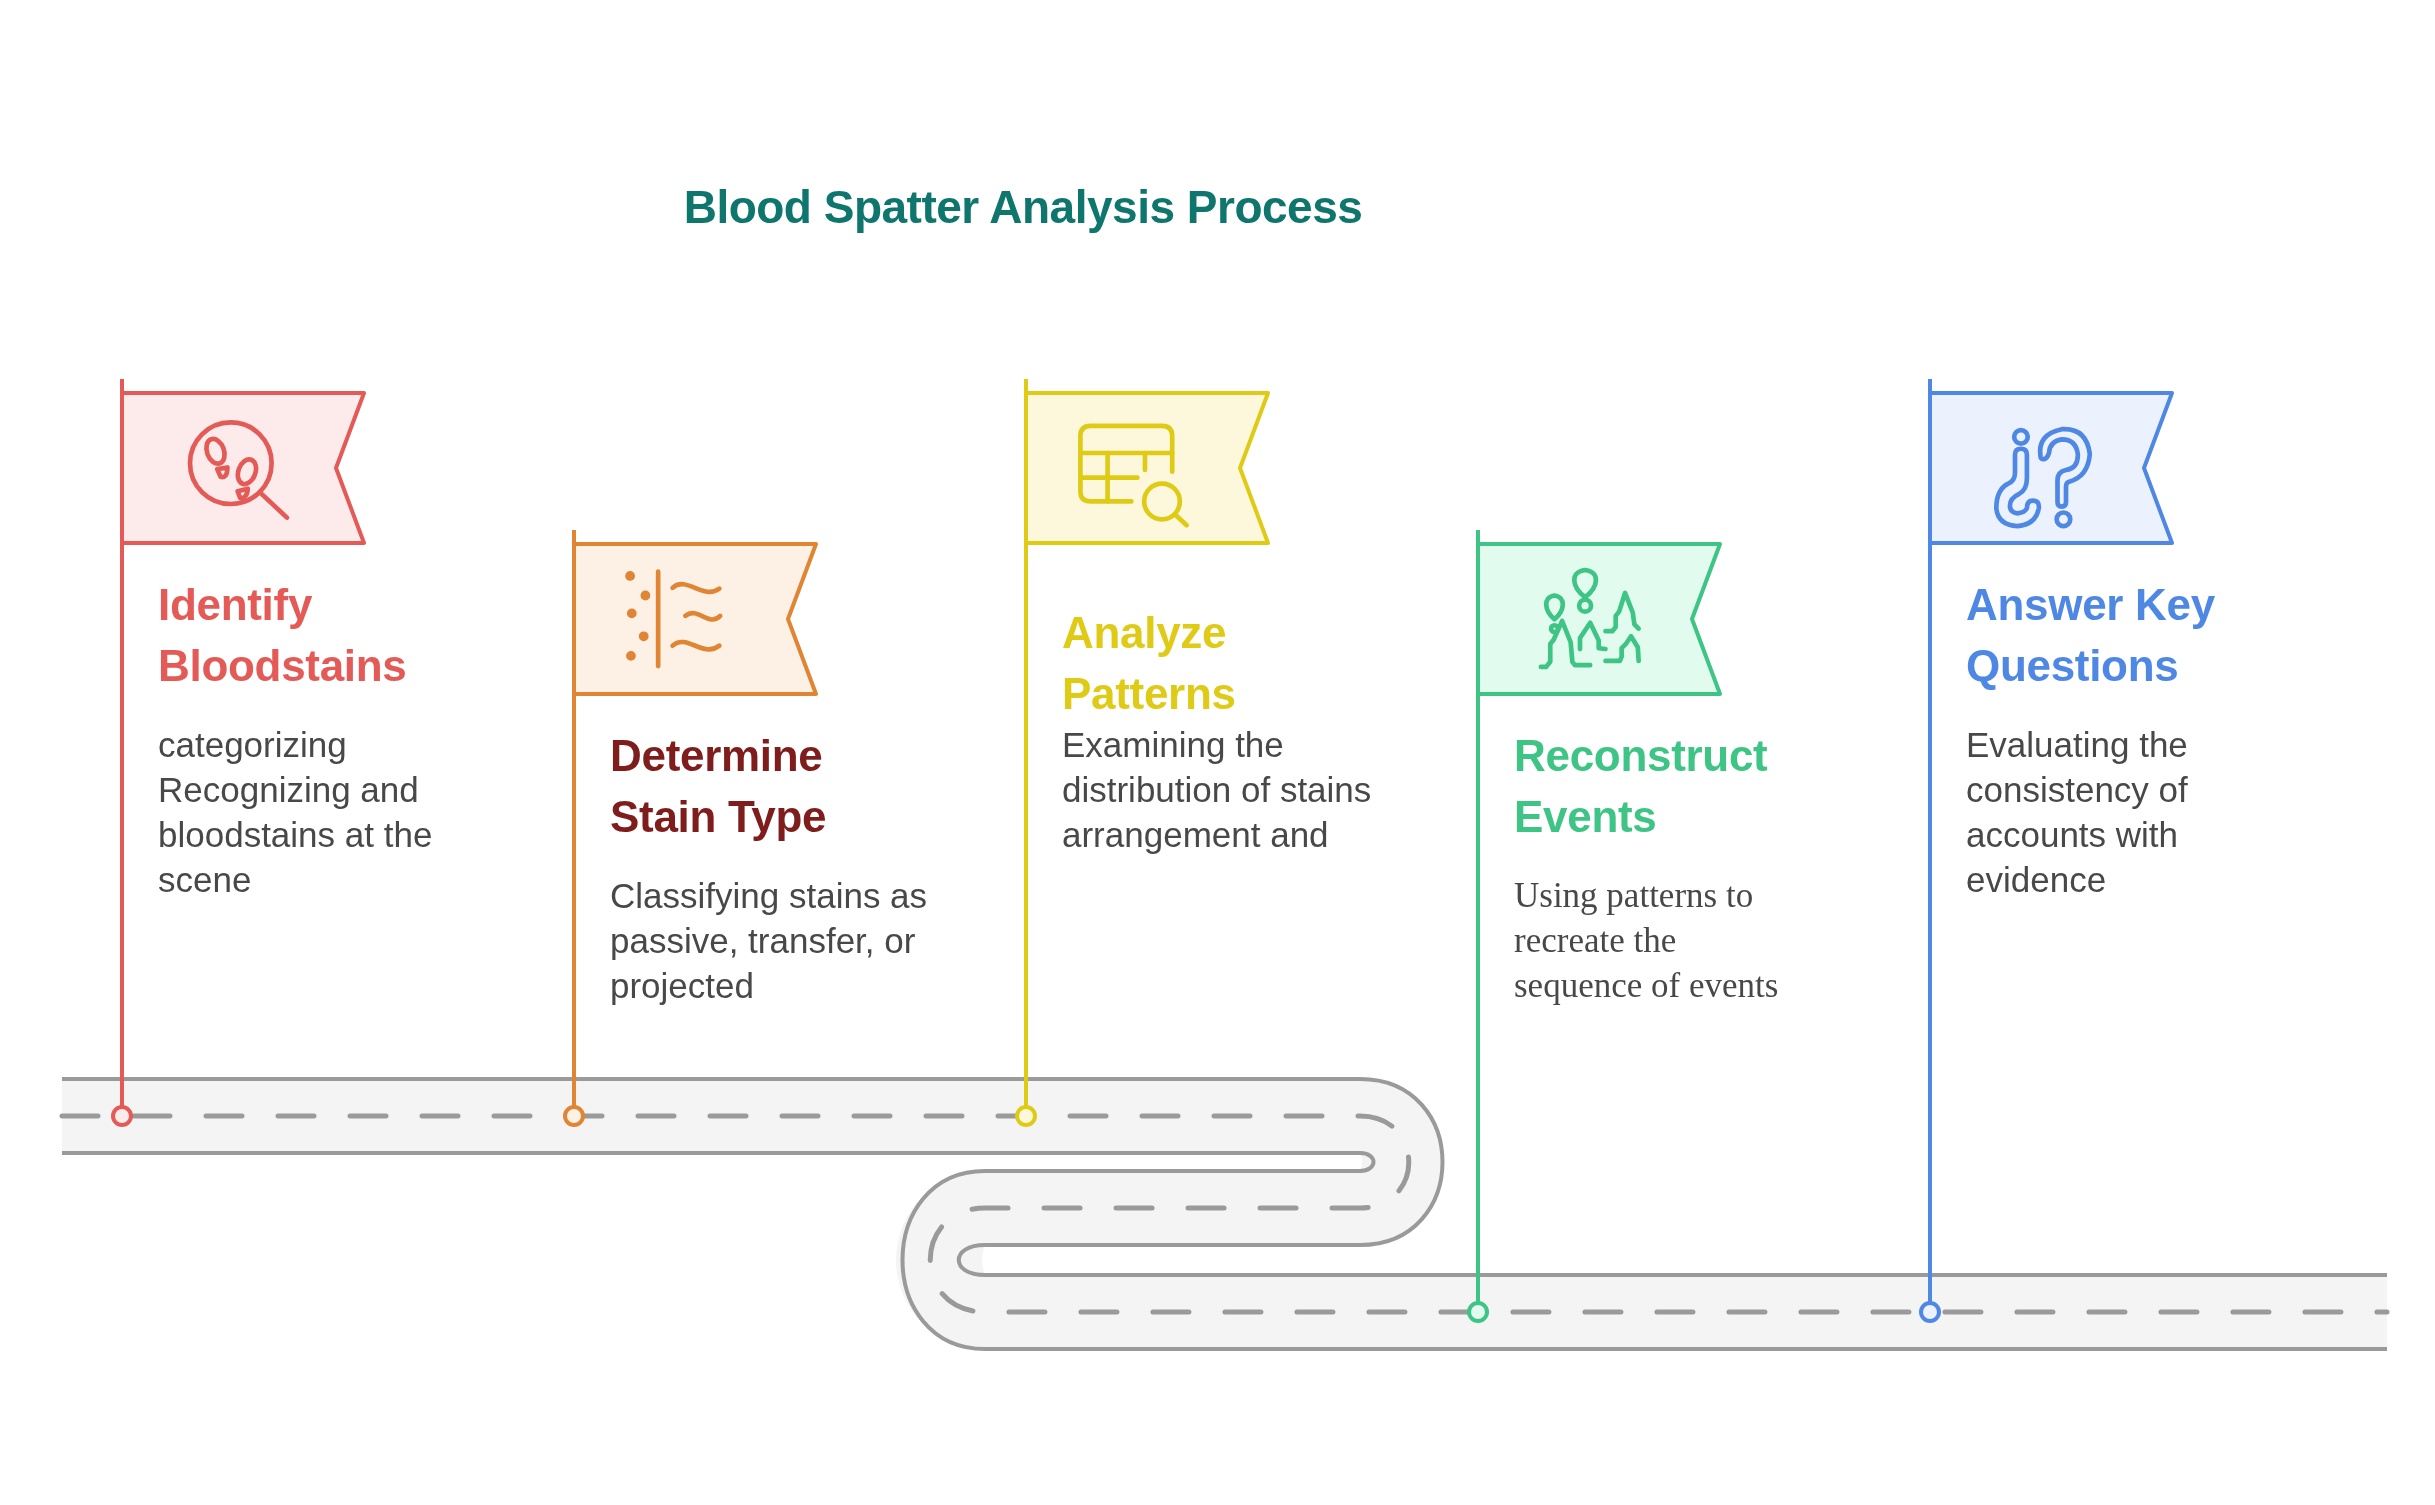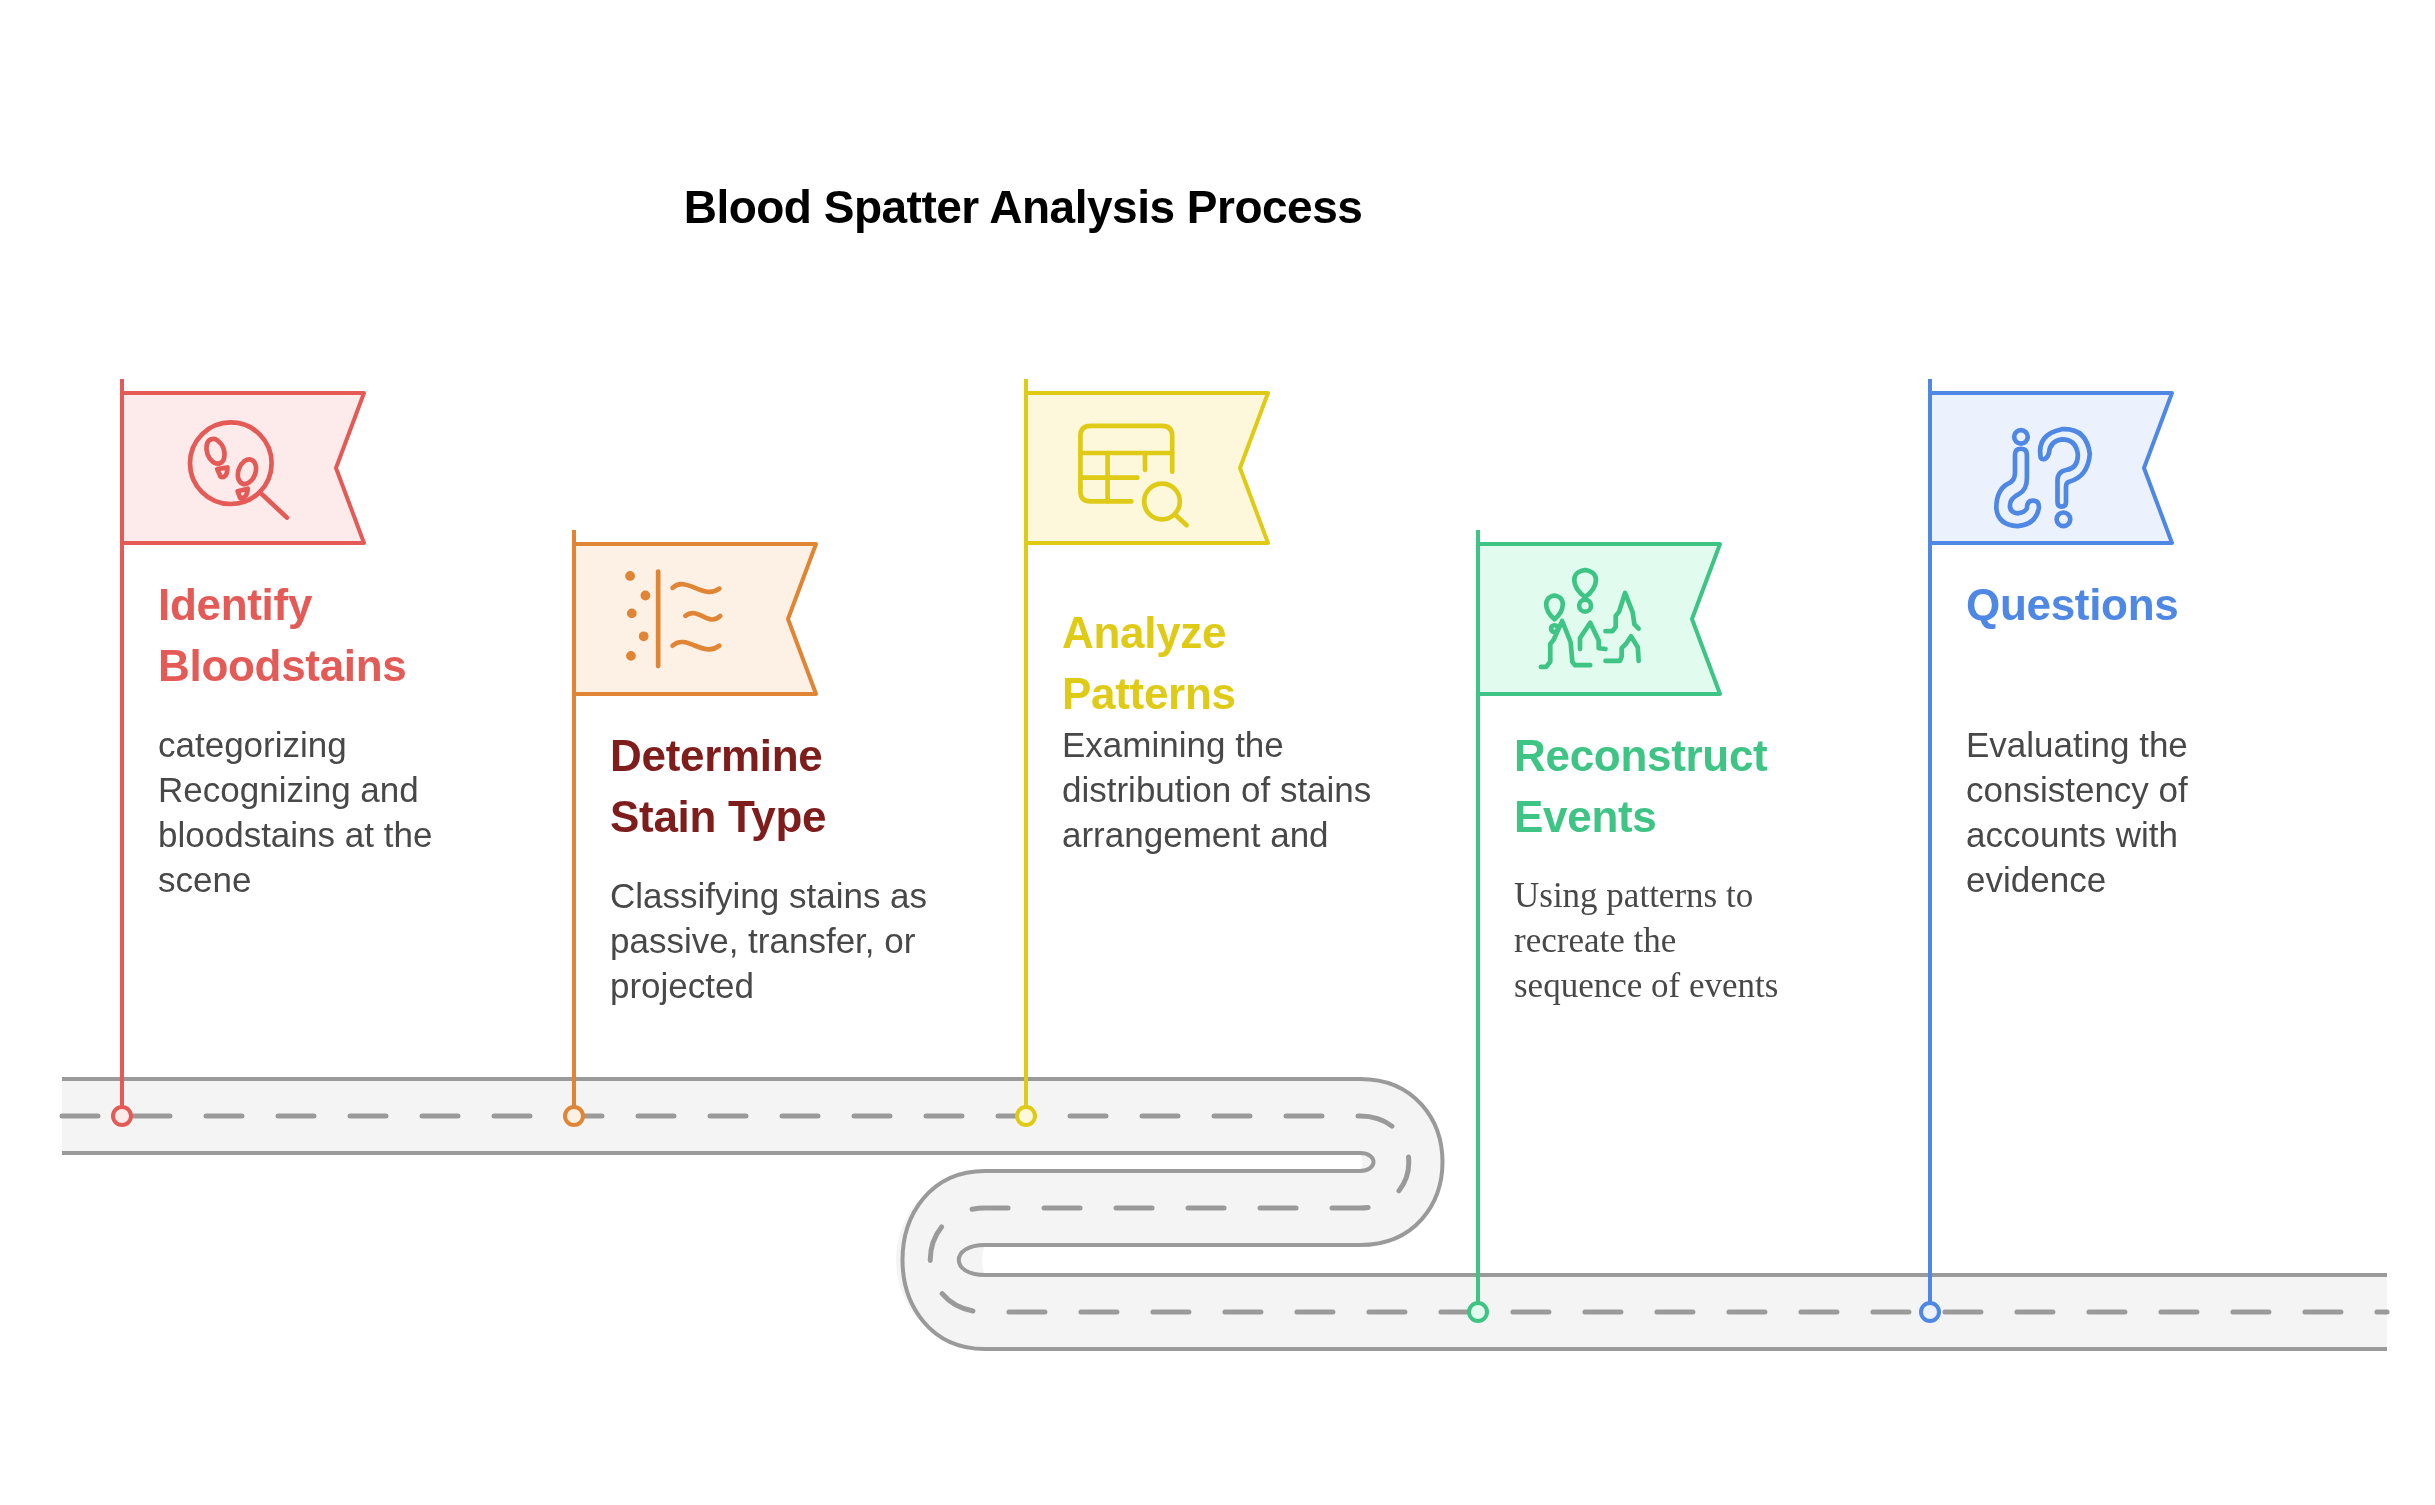--- a/index.html
+++ b/index.html
@@ -1,20 +1,20 @@
 <!DOCTYPE html>
 <html><head>
 <meta charset="utf-8">
 <style>
   html, body { margin: 0; padding: 0; background: #ffffff; }
   body { width: 2435px; height: 1505px; position: relative; overflow: hidden; font-family: "Liberation Sans", sans-serif; }
   #canvas { position: absolute; left: 0; top: 0; width: 2435px; height: 1505px; }
   .title {
     position: absolute; left: 0; width: 2046px; top: 180px; text-align: center;
-    font-family: "Liberation Sans", sans-serif; font-weight: bold; font-size: 46px; color: #000000;
+    font-family: "Liberation Sans", sans-serif; font-weight: bold; font-size: 46px; color: #0f766e;
     letter-spacing: -0.5px;
   }
   .step-title {
     position: absolute; font-family: "Liberation Sans", sans-serif; font-weight: bold;
     font-size: 44px; line-height: 61px; width: 420px; letter-spacing: -0.3px;
   }
   .step-desc {
     position: absolute; font-family: "Liberation Sans", sans-serif; font-size: 35px;
     line-height: 45px; color: #484848; width: 360px;
   }
@@ -138,20 +138,21 @@
     <div class="step-title" style="left: 1514px; top: 725px; color: rgb(62, 196, 132);">
       <div>Reconstruct</div>
       <div>Events</div>
     </div>
     <div class="step-desc" style="left: 1514px; top: 873px; font-family: Liberation Serif, serif;">
       <div>Using patterns to</div>
       <div>recreate the</div>
       <div>sequence of events</div>
     </div>
     <div class="step-title" style="left: 1966px; top: 574px; color: rgb(78, 136, 228);">
+      <div>Answer Key</div>
       <div>Questions</div>
     </div>
     <div class="step-desc" style="left: 1966px; top: 722px;">
       <div>Evaluating the</div>
       <div>consistency of</div>
       <div>accounts with</div>
       <div>evidence</div>
     </div>
   </div>
 

